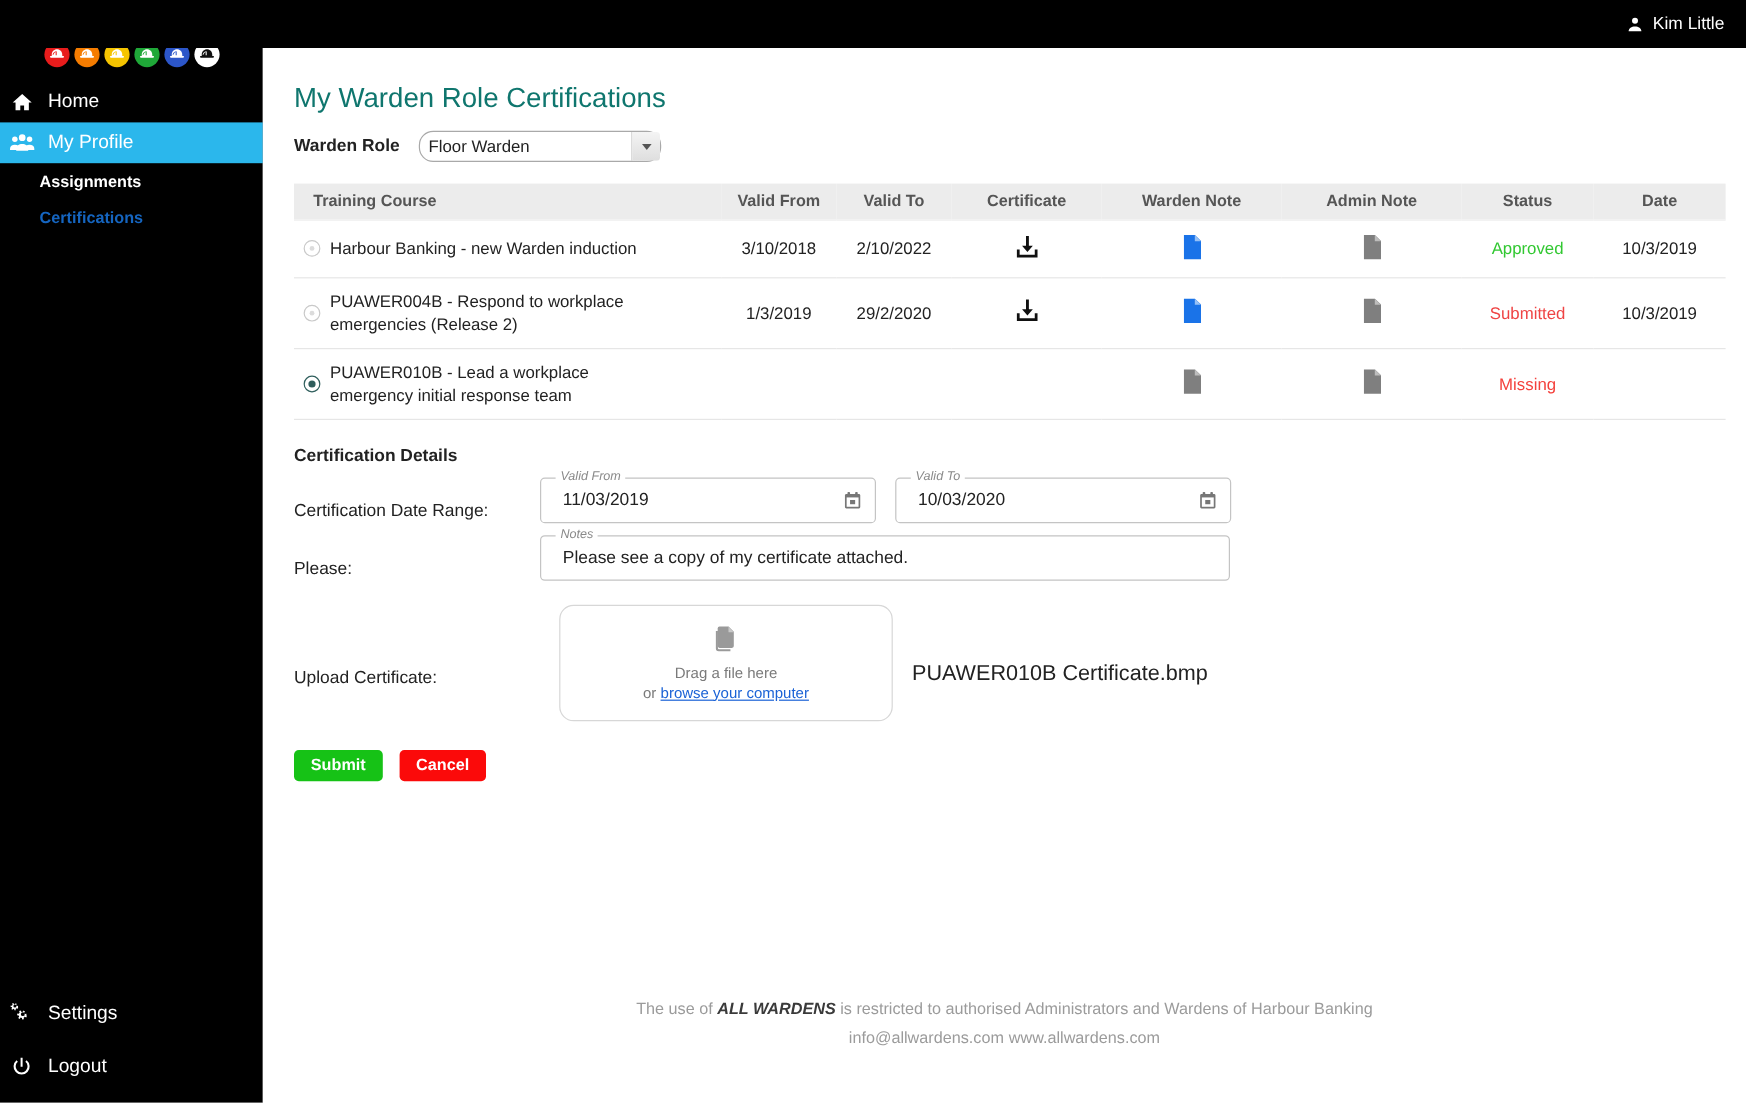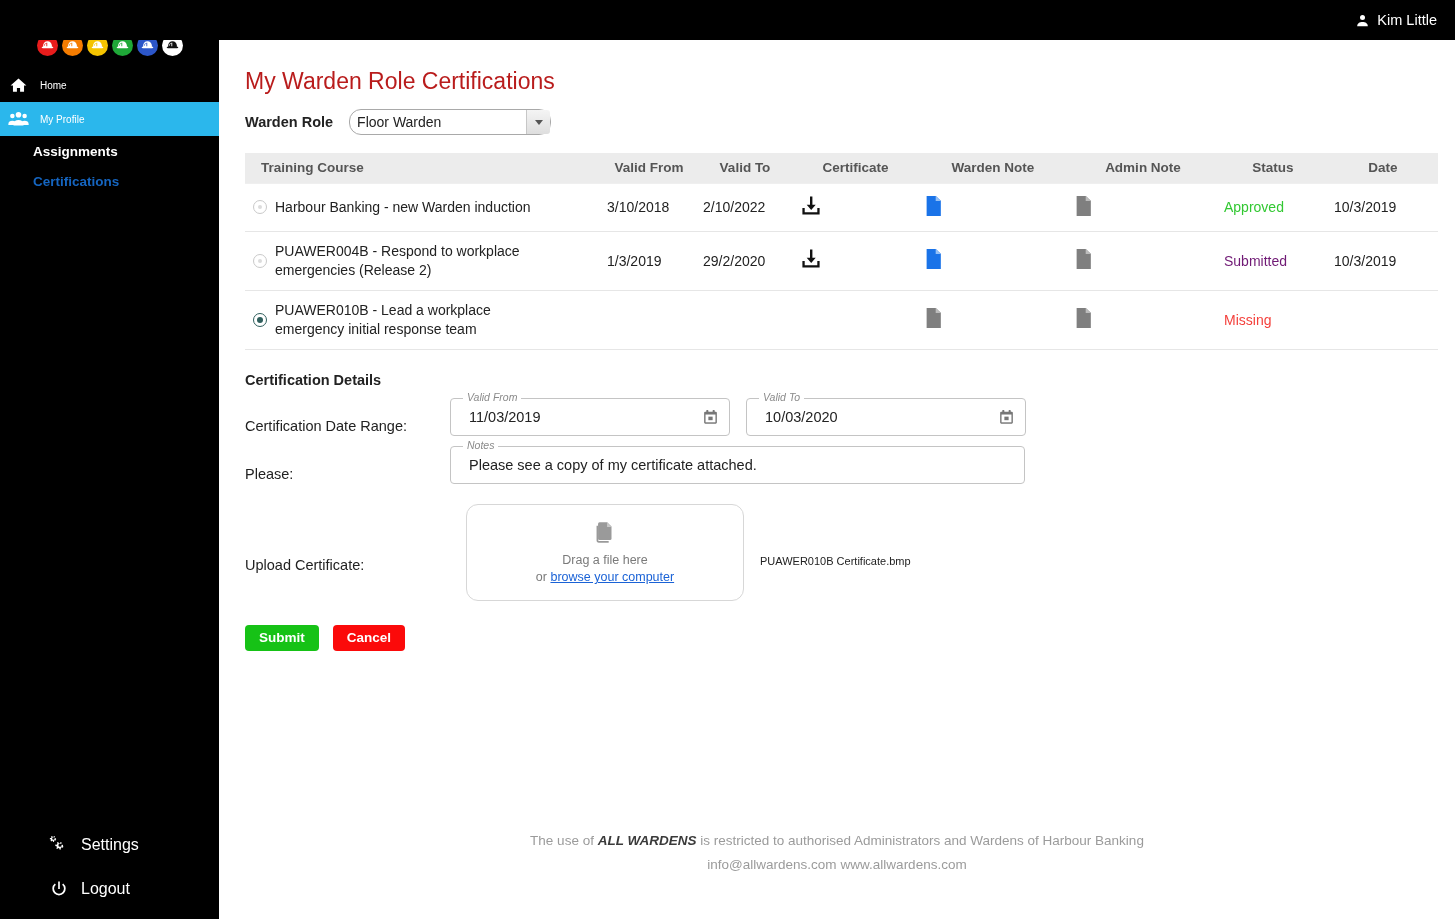--- a/index.html
+++ b/index.html
@@ -43,43 +43,43 @@
   .helmet {
     width:21px; height:21px; border-radius:50%;
     display:flex; align-items:center; justify-content:center;
   }
   .helmet svg { display:block; }
 
   .nav { margin-top:12px; }
   .nav-item {
     display:flex; align-items:center; gap:11px;
     height:34px; padding-left:7px;
-    font-size:10px; color:#ffffff; cursor:pointer;
+    font-size:16px; color:#ffffff; cursor:pointer;
   }
   .nav-item.active { background:#2BB7EC; }
   .nav-icon { width:22px; display:flex; justify-content:center; align-items:center; }
   .sub-item {
     height:30px; display:flex; align-items:center;
     padding-left:33px; font-size:13.5px; font-weight:bold; cursor:pointer;
   }
   .sub-item.current { color:#1565C0; }
   .sub-item.plain { color:#ffffff; }
 
   .bottom-nav { position:absolute; left:0; bottom:8px; width:219px; }
-  .bottom-nav .nav-item { height:44px; font-size:16px;margin-left:41px; }
+  .bottom-nav .nav-item { height:44px; font-size:16px; }
 
   
   .main {
     position:absolute; left:219px; top:40px;
     width:1236px; height:879px; background:#ffffff;
     overflow:hidden;
   }
   .page-title {
     margin:0; padding:28px 0 0 26px;
-    font-size:23px; font-weight:normal; color:#b91c1c;
+    font-size:23px; font-weight:normal; color:#0f766e;
   }
   .role-row {
     display:flex; align-items:center; gap:16px;
     padding:14px 0 0 26px;
   }
   .role-label { font-size:14.5px; font-weight:bold; color:#222; }
   .role-select {
     width:202px; height:26px;
     border:1px solid #a9a9a9; border-radius:12px;
     background:#ffffff;
@@ -106,21 +106,21 @@
   .table { margin:18px 0 0 26px; width:1193px; border-collapse:collapse; }
   .table thead th {
     background:#ececec; color:#555;
     font-size:13.5px; font-weight:bold;
     height:30px; text-align:center; padding:0 6px;
     white-space:nowrap;
   }
   .table thead th.left { text-align:left; padding-left:16px; }
   .table tbody td {
     border-bottom:1px solid #e6e6e6;
-    font-size:14px; color:#222; 
+    font-size:14px; color:#222; text-align:center;
     padding:10px 6px; vertical-align:middle;
   }
   .table tbody tr:first-child td { border-top:1px solid #efefef; }
   .course-cell { text-align:left !important; padding-left:8px !important; }
   .course-inner { display:flex; align-items:center; gap:8px; }
   .course-text { line-height:19px; max-width:265px; }
 
   .radio {
     width:14px; height:14px; border-radius:50%;
     border:1px solid #c9c9c9; background:#fff;
@@ -182,21 +182,21 @@
   .dropzone {
     width:278px; height:97px;
     border:1px solid #d7d7d7; border-radius:12px;
     display:flex; flex-direction:column; align-items:center; justify-content:center;
     gap:3px; cursor:pointer; background:#fff;margin-left:16px;
   }
   .dz-text { font-size:12.5px; color:#7a7a7a; }
   .dz-link { color:#1a62d6; }
   .filename {
     margin-left:16px; padding-top:18px;
-    font-size:11px; color:#222;
+    font-size:18px; color:#222;
   }
 
   
   .btn-row { padding:24px 0 0 26px; display:flex; gap:14px; }
   .btn {
     border:none; border-radius:4px; cursor:pointer;
     color:#ffffff; font-size:13.5px;
     font-family:"Liberation Sans", sans-serif;
     padding:5px 14px; line-height:16px;font-weight:bold;
   }
@@ -385,21 +385,21 @@
                   <path fill="#111" d="M3.4 14h2.3v4.3h12.6V14h2.3v6.6H3.4z"></path>
                 </svg></button></td>
             <td class="col-wnote"><button class="icon-btn"><svg width="19" height="22" viewBox="0 0 20 24">
                   <path fill="#1A73E8" d="M2.5 1h10l5.5 5.3V23H2.5z"></path>
                   <path fill="#97C1F5" d="M12.4 1.1v5.4h5.5z"></path>
                 </svg></button></td>
             <td class="col-anote"><button class="icon-btn"><svg width="19" height="22" viewBox="0 0 20 24">
                   <path fill="#7F7F7F" d="M2.5 1h10l5.5 5.3V23H2.5z"></path>
                   <path fill="#BDBDBD" d="M12.4 1.1v5.4h5.5z"></path>
                 </svg></button></td>
-            <td class="col-status" style="color: #701a75;">Submitted</td>
+            <td class="col-status" style="color: #ef4444;">Submitted</td>
             <td class="col-date">10/3/2019</td>
           </tr>
           <tr>
             <td class="course-cell">
               <div class="course-inner">
                 <span class="radio on"></span>
                 <span class="course-text">PUAWER010B - Lead a workplace emergency initial response team</span>
               </div>
             </td>
             <td class="col-validfrom"></td>

